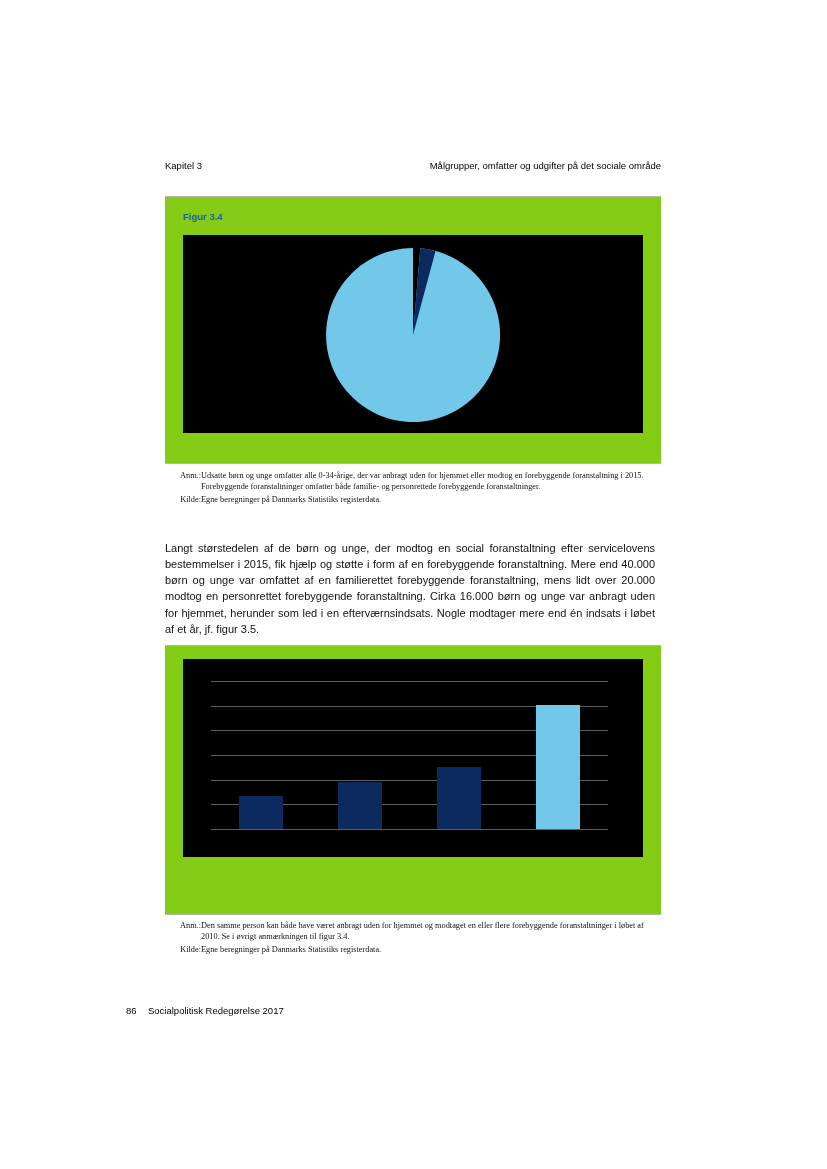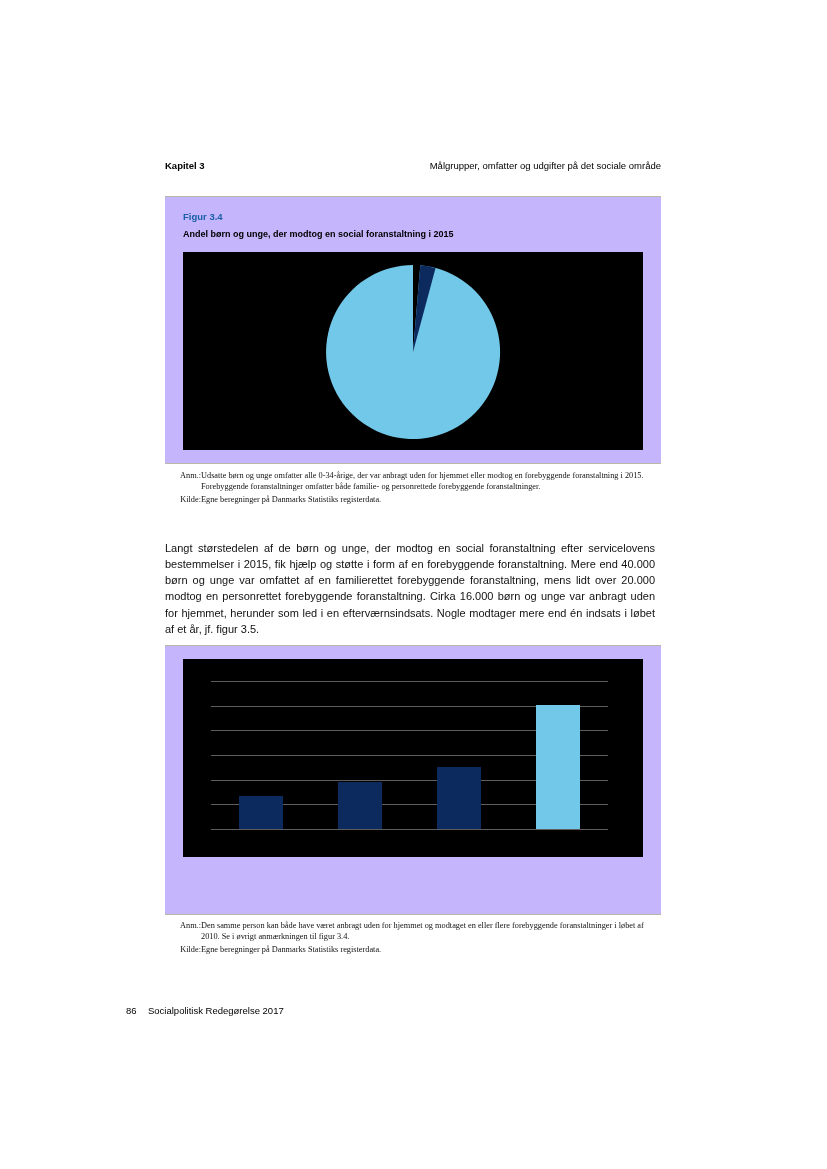--- a/index.html
+++ b/index.html
@@ -26,32 +26,32 @@
     position: absolute;
     left: 165px;
     top: 160px;
     width: 496px;
     display: flex;
     justify-content: space-between;
     align-items: baseline;
     font-size: 9.5px;
   }
   .page-header .left {
-    font-weight: bold;
+    font-weight: normal;
     color: #000;
   }
   .page-header .right {
     color: #000;
   }
   
   .figure-box {
     position: absolute;
     left: 165px;
     width: 496px;
-    background: #c4b5fd;
+    background: #84cc16;
     border-top: 1px solid #b8b8a8;
     border-bottom: 1px solid #b8b8a8;
     box-sizing: border-box;
   }
   .fig-num {
     font-size: 9.5px;
     font-weight: bold;
     color: #1a5fa8;
     margin: 14px 0 0 18px;
   }
@@ -157,21 +157,20 @@
 
 <div class="page">
 
   <div class="page-header">
     <div class="left">Kapitel 3</div>
     <div class="right">Målgrupper, omfatter og udgifter på det sociale område</div>
   </div>
 
   <div class="figure-box" style="top:196px;height:268px;">
     <div class="fig-num">Figur 3.4</div>
-    <div class="fig-title">Andel børn og unge, der modtog en social foranstaltning i 2015</div>
     <div class="plot-area pie-wrap">
       <svg width="200" height="175" viewBox="0 0 200 175">
 
         <path d="M100 88 L100 1 A87 87 0 1 0 107.3 1.3 Z" fill="#72c8e8"></path>
 
         <path d="M100 88 L107.3 1.3 A87 87 0 0 1 122.5 4.2 Z" fill="#0d2a5e"></path>
       </svg>
     </div>
   </div>
 

